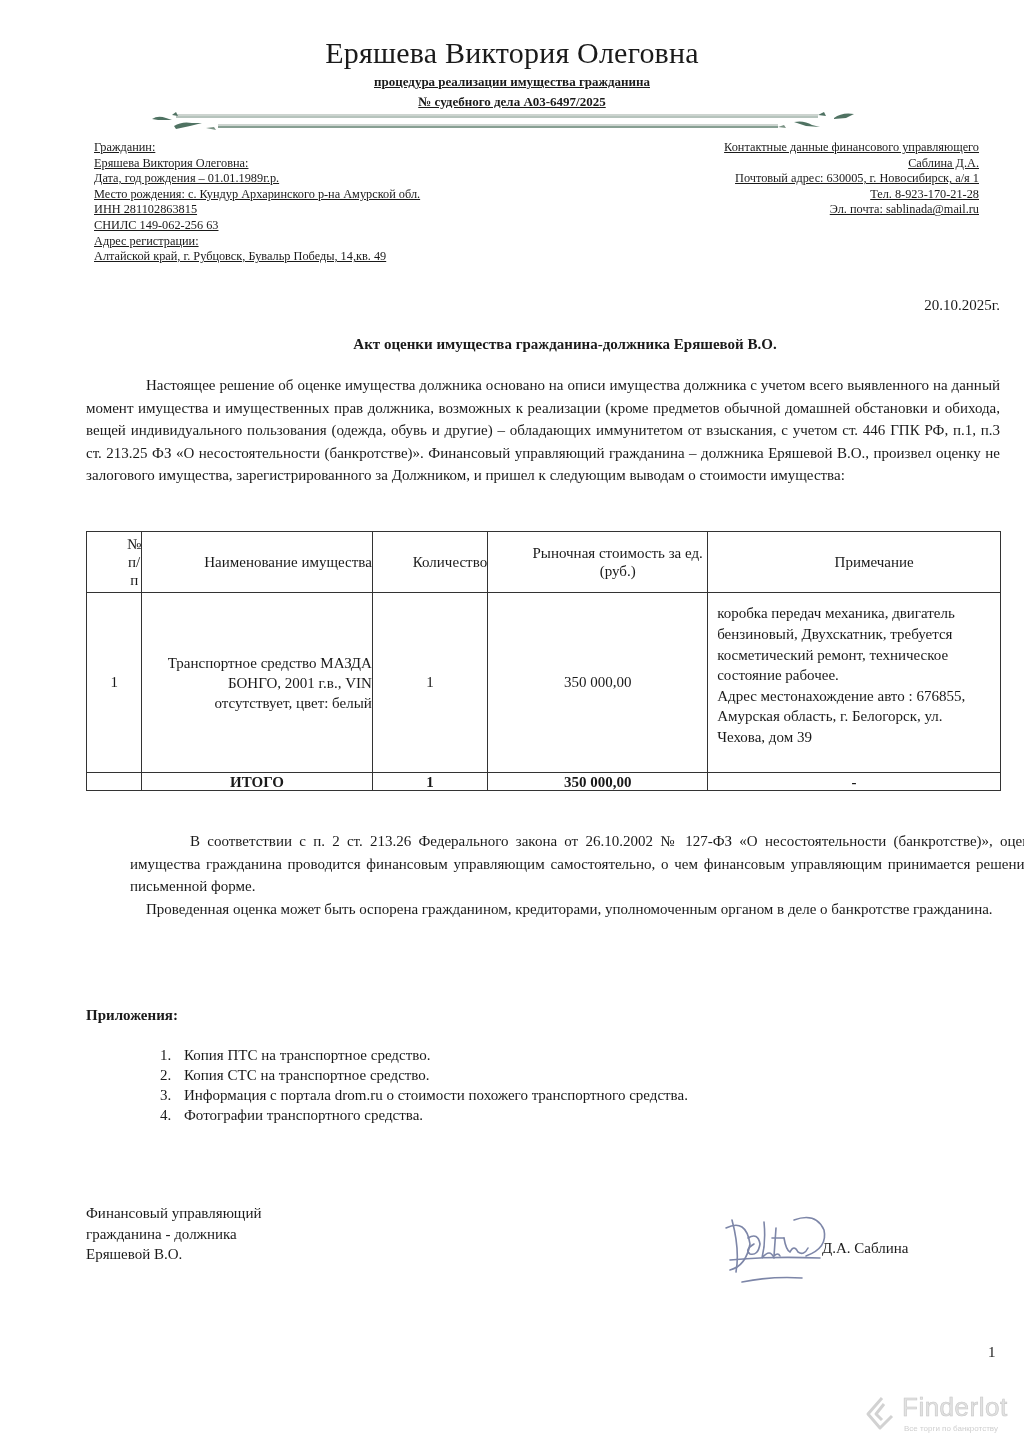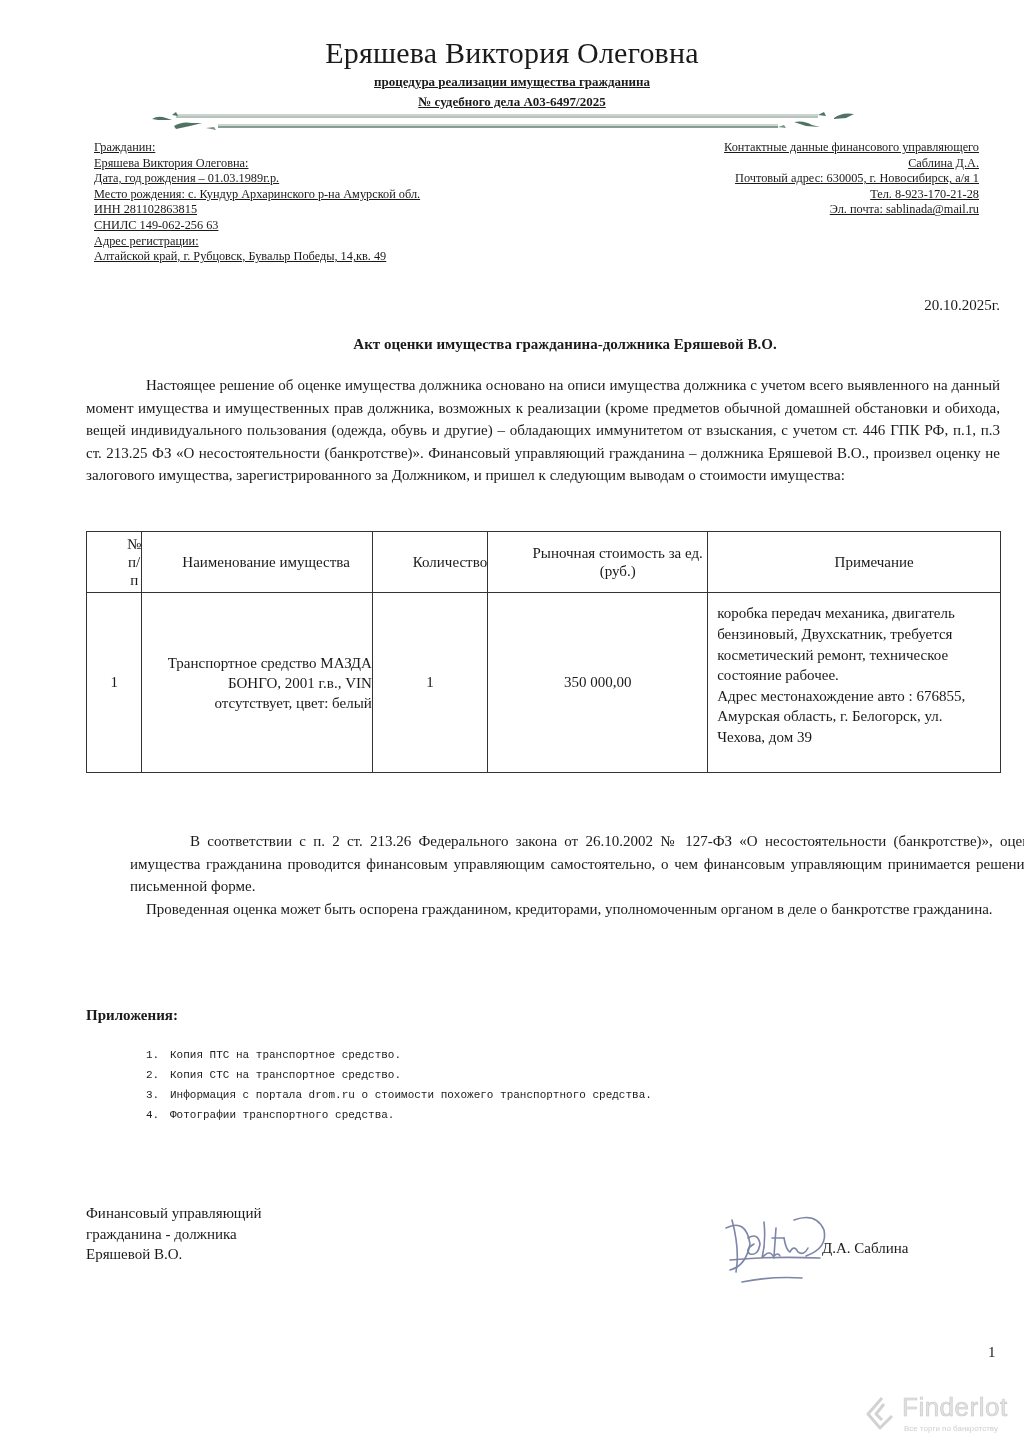--- a/index.html
+++ b/index.html
@@ -29,28 +29,28 @@
   .indent { text-indent: 60px; }
 
   table.assets { position: absolute; top: 531px; left: 86px; width: 915px; border-collapse: collapse; font-size: 15px; }
   table.assets td, table.assets th { border: 1.4px solid #333; font-weight: normal; vertical-align: middle; }
   table.assets th { height: 61px; line-height: 18px; text-align: center; padding-left: 40px; }
   .c1 { width: 51px; text-align: center; }
   .c2 { width: 233px; text-align: center; }
   .c3 { width: 111px; text-align: center; margin-left: 36px; }
   .c4 { width: 223px; text-align: center; }
   .c5 { width: 297px; }
-  table.assets th.c2 { text-align: left; }
+  table.assets th.c2 { text-align: right; }
   td.name-cell { text-align: right; padding-left: 24px; line-height: 20px; }
   td.note-cell { text-align: left; padding: 2px 8px 16px 9px; line-height: 20.6px; vertical-align: top; }
   tr.item-row td { height: 180px; }
   tr.total-row td { height: 18px; font-weight: bold; text-align: center; line-height: 16px; }
 
   .appendix-title { position: absolute; top: 1007px; left: 86px; font-size: 15px; font-weight: bold; }
-  .appendix-list { position: absolute; top: 1045px; left: 146px; font-size: 11px; line-height: 20px; list-style: none; font-family: Liberation Mono, monospace; }
+  .appendix-list { position: absolute; top: 1045px; left: 160px; font-size: 15px; line-height: 20px; list-style: none; }
   .appendix-list li { white-space: nowrap; }
   .appendix-list .num { display: inline-block; width: 24px; }
 
   .sign-left { position: absolute; top: 1203px; left: 86px; font-size: 15px; line-height: 20.5px; }
   .signature { position: absolute; top: 1198px; left: 722px; width: 110px; height: 90px; }
   .signer { position: absolute; top: 1240px; left: 822px; font-size: 15px; }
 
   .page-num { position: absolute; top: 1344px; left: 988px; font-size: 15px; }
 
   .watermark { position: absolute; top: 1392px; left: 862px; width: 160px; height: 48px; color: #d6d6d6; }
@@ -76,21 +76,21 @@
   <path d="M78 22 l8 -1 l2 3 z" fill="#7b9385"></path>
   <path d="M690 9 l6 -3 l2 4 z" fill="#4f7262"></path>
   <path d="M706 12 q8 -6 20 -4 l-8 4 l-12 1 z" fill="#4f7262"></path>
   <path d="M666 16 q10 -2 18 3 l8 2 l-14 -1 z" fill="#4f7262"></path>
   <path d="M650 21 l6 -2 l2 3 z" fill="#7b9385"></path>
 </svg>
 
 <div class="header-block header-left">
   <div>Гражданин:</div>
   <div>Еряшева Виктория Олеговна:</div>
-  <div>Дата, год рождения – 01.03.1989г.р.</div>
+  <div>Дата, год рождения – 01.01.1989г.р.</div>
   <div>Место рождения: с. Кундур Архаринского р-на Амурской обл.</div>
   <div>ИНН 281102863815</div>
   <div>СНИЛС 149-062-256 63</div>
   <div>Адрес регистрации:</div>
   <div>Алтайской край, г. Рубцовск, Бувальр Победы, 14,кв. 49</div>
 </div>
 
 <div class="header-block header-right">
   <div>Контактные данные финансового управляющего</div>
   <div>Саблина Д.А.</div>
@@ -118,20 +118,27 @@
   <tbody>
     <tr class="item-row">
       <td class="c1">1</td>
       <td class="c2 name-cell">Транспортное средство МАЗДА БОНГО, 2001 г.в., VIN отсутствует, цвет: белый</td>
       <td class="c3">1</td>
       <td class="c4">350 000,00</td>
       <td class="c5 note-cell">
         <div>коробка передач механика, двигатель бензиновый, Двухскатник, требуется косметический ремонт, техническое состояние рабочее.</div>
         <div>Адрес местонахождение  авто : 676855, Амурская область, г. Белогорск, ул. Чехова, дом 39</div>
       </td>
+    </tr>
+    <tr class="total-row">
+      <td class="c1"></td>
+      <td class="c2">ИТОГО</td>
+      <td class="c3">1</td>
+      <td class="c4">350 000,00</td>
+      <td class="c5">-</td>
     </tr>
   </tbody>
 </table>
 
 <p class="para law indent">В соответствии с п. 2 ст. 213.26 Федерального закона от 26.10.2002 № 127-ФЗ «О несостоятельности (банкротстве)», оценка имущества гражданина проводится финансовым управляющим самостоятельно, о чем финансовым управляющим принимается решение в письменной форме.</p>
 <p class="para contest indent">Проведенная оценка может быть оспорена гражданином, кредиторами, уполномоченным органом в деле о банкротстве гражданина.</p>
 
 <div class="appendix-title">Приложения:</div>
 <ol class="appendix-list">
   <li><span class="num">1.</span><span>Копия ПТС на транспортное средство.</span></li>

